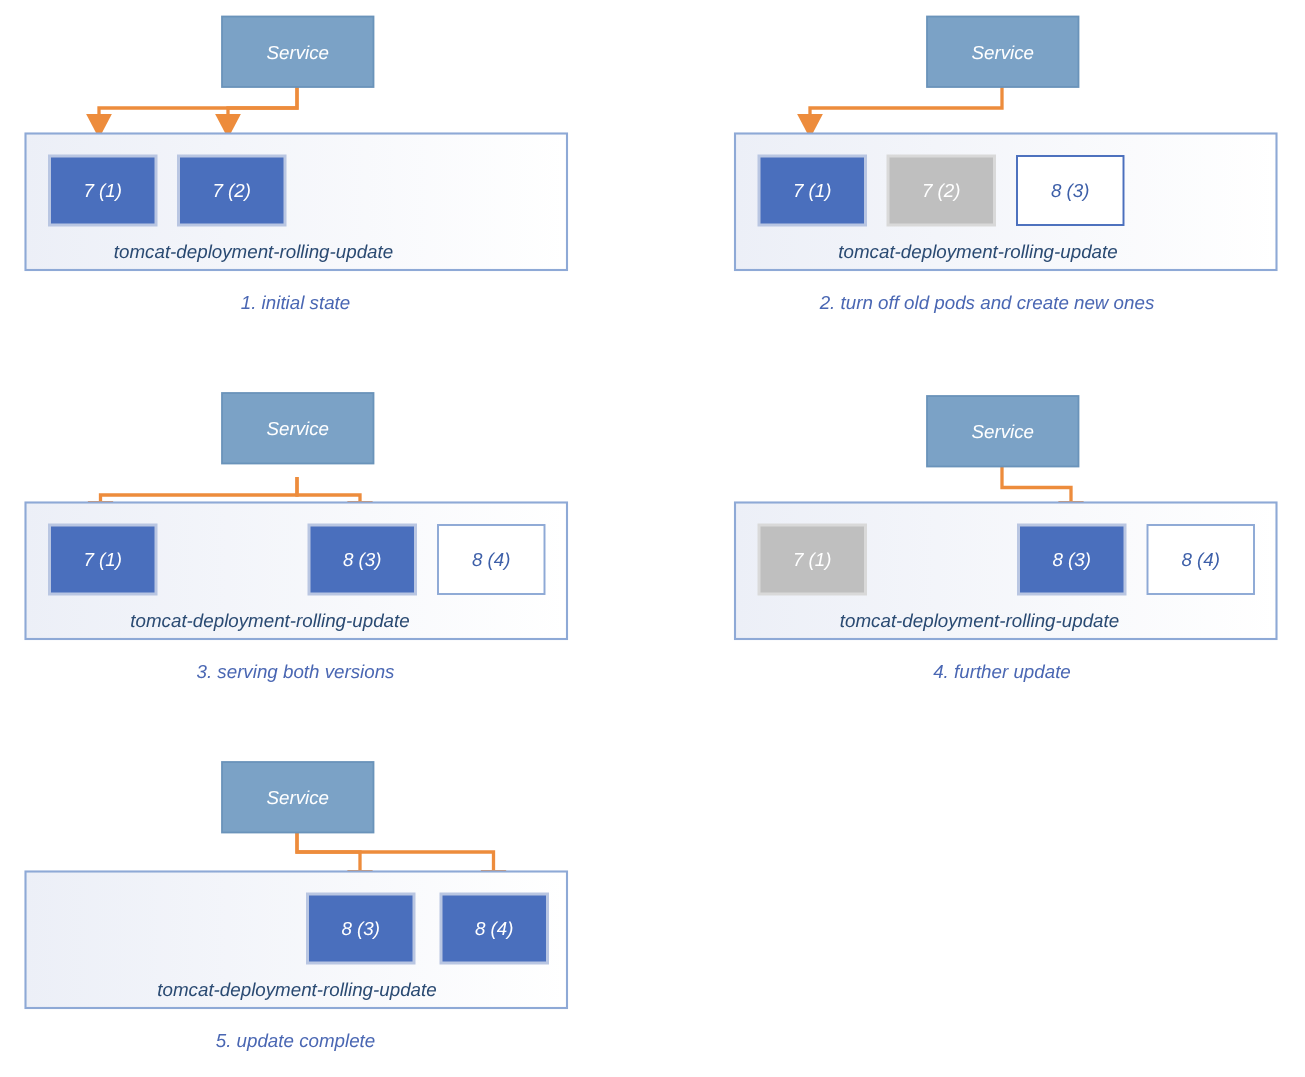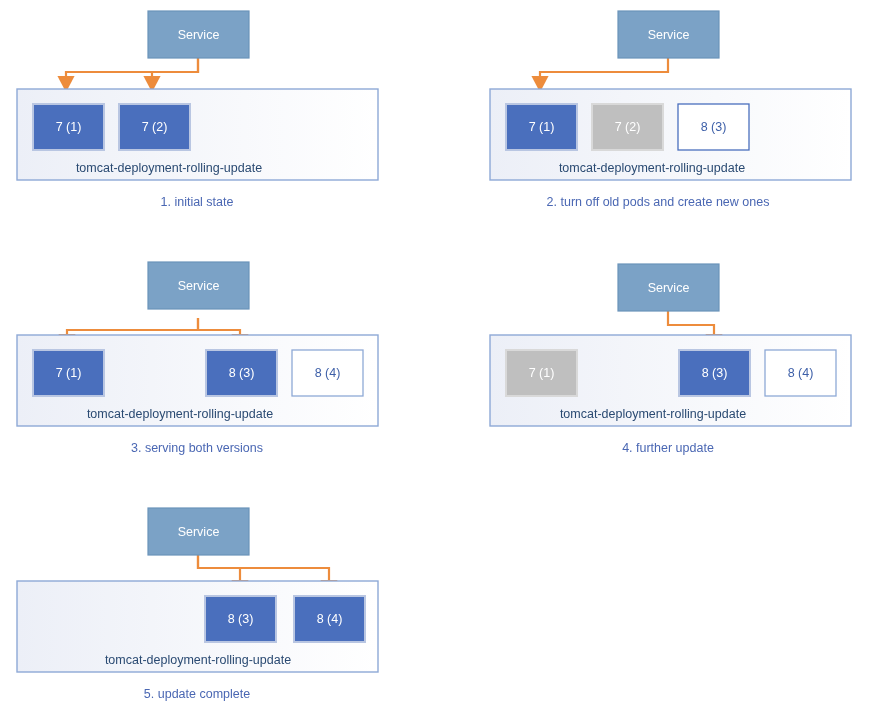--- a/index.html
+++ b/index.html
@@ -10,20 +10,21 @@
   body {
     width: 870px;
     height: 718px;
     font-family: "Liberation Sans", sans-serif;
     overflow: hidden;
   }
   #diagram-root {
     position: relative;
     width: 870px;
     height: 718px;
+    font-style: italic;
   }
   svg.diagram {
     display: block;
     width: 870px;
     height: 718px;
   }
   text {
     font-family: "Liberation Sans", sans-serif;
   }
   .service-label {

